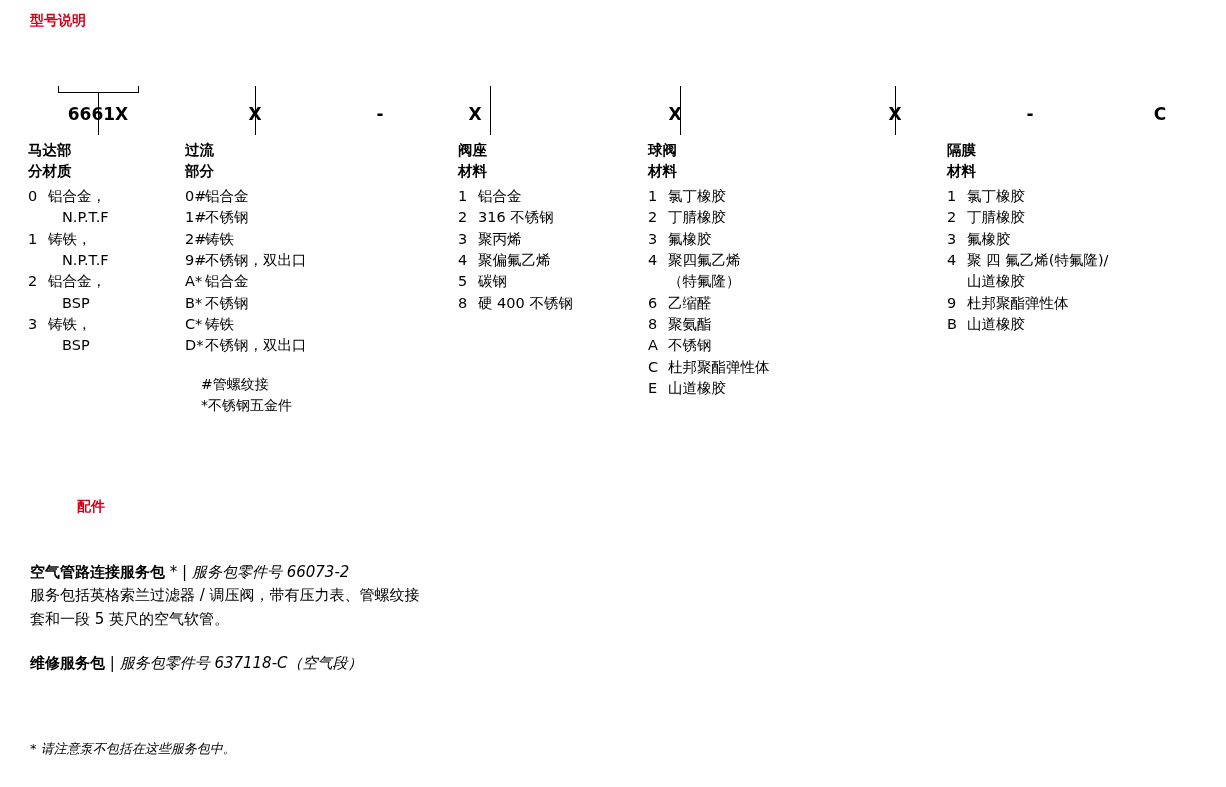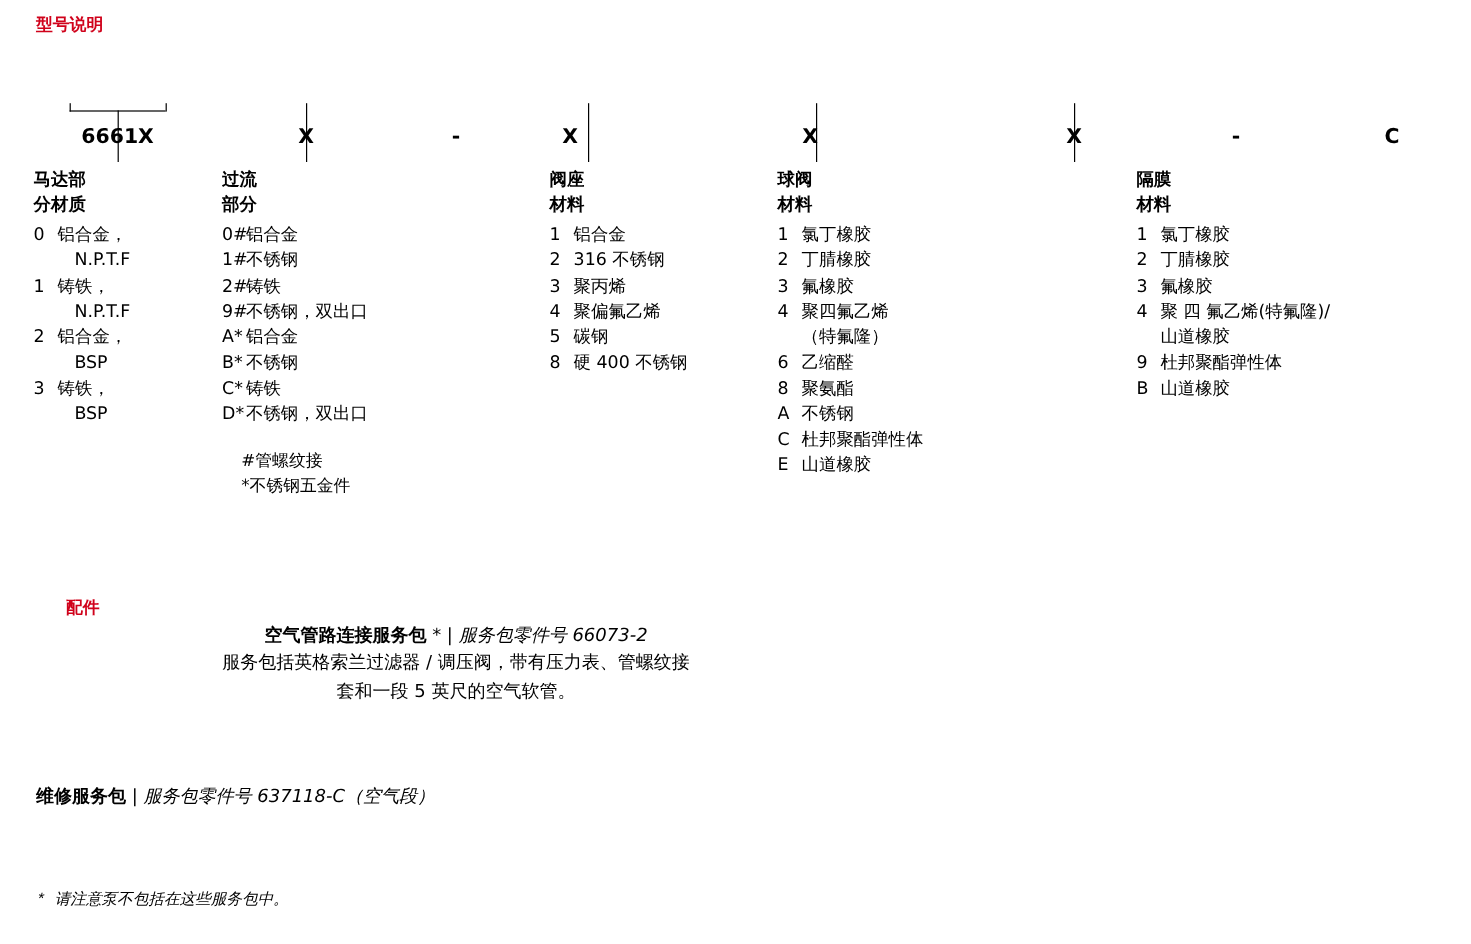--- a/index.html
+++ b/index.html
@@ -15,21 +15,21 @@
     position: relative;
     overflow: hidden;
   }
   .section-title {
     position: absolute;
     font-size: 14px;
     font-weight: bold;
     color: #d0021b;
   }
   #model-title { left: 30px; top: 12px; font-family: Liberation Serif, serif; }
-  #acc-title { left: 22px; top: 498px; padding-left: 33px; }
+  #acc-title { left: 44px; top: 498px; padding-left: 33px; }
 
   
   .code-row {
     position: absolute;
     top: 62px;
     left: 0;
     width: 1226px;
     height: 26px;
     margin-top: 42px;
   }
@@ -309,31 +309,31 @@
     </div>
     <div class="opt">
       <span class="k">B</span>
       <span class="v">山道橡胶</span>
     </div>
   </div>
 </div>
 
 <div class="section-title" id="acc-title">配件</div>
 
-<div class="acc" style="top:518px;width:700px;text-align:center;">
+<div class="acc" style="top:561px;width:700px;">
   <div>
     <b>空气管路连接服务包</b>
     <span>* |</span>
     <i>服务包零件号 66073-2</i>
   </div>
   <div>服务包括英格索兰过滤器 / 调压阀，带有压力表、管螺纹接</div>
   <div>套和一段 5 英尺的空气软管。</div>
 </div>
 
 <div class="acc" style="top:652px;width:700px;">
   <div>
     <b>维修服务包</b>
     <span>|</span>
     <i>服务包零件号 637118-C（空气段）</i>
   </div>
 </div>
 
-<div class="acc-note" style="top:740px;font-family:Liberation Mono, monospace;">* 请注意泵不包括在这些服务包中。</div>
+<div class="acc-note" style="top:740px;">* 请注意泵不包括在这些服务包中。</div>
 
 </body></html>

